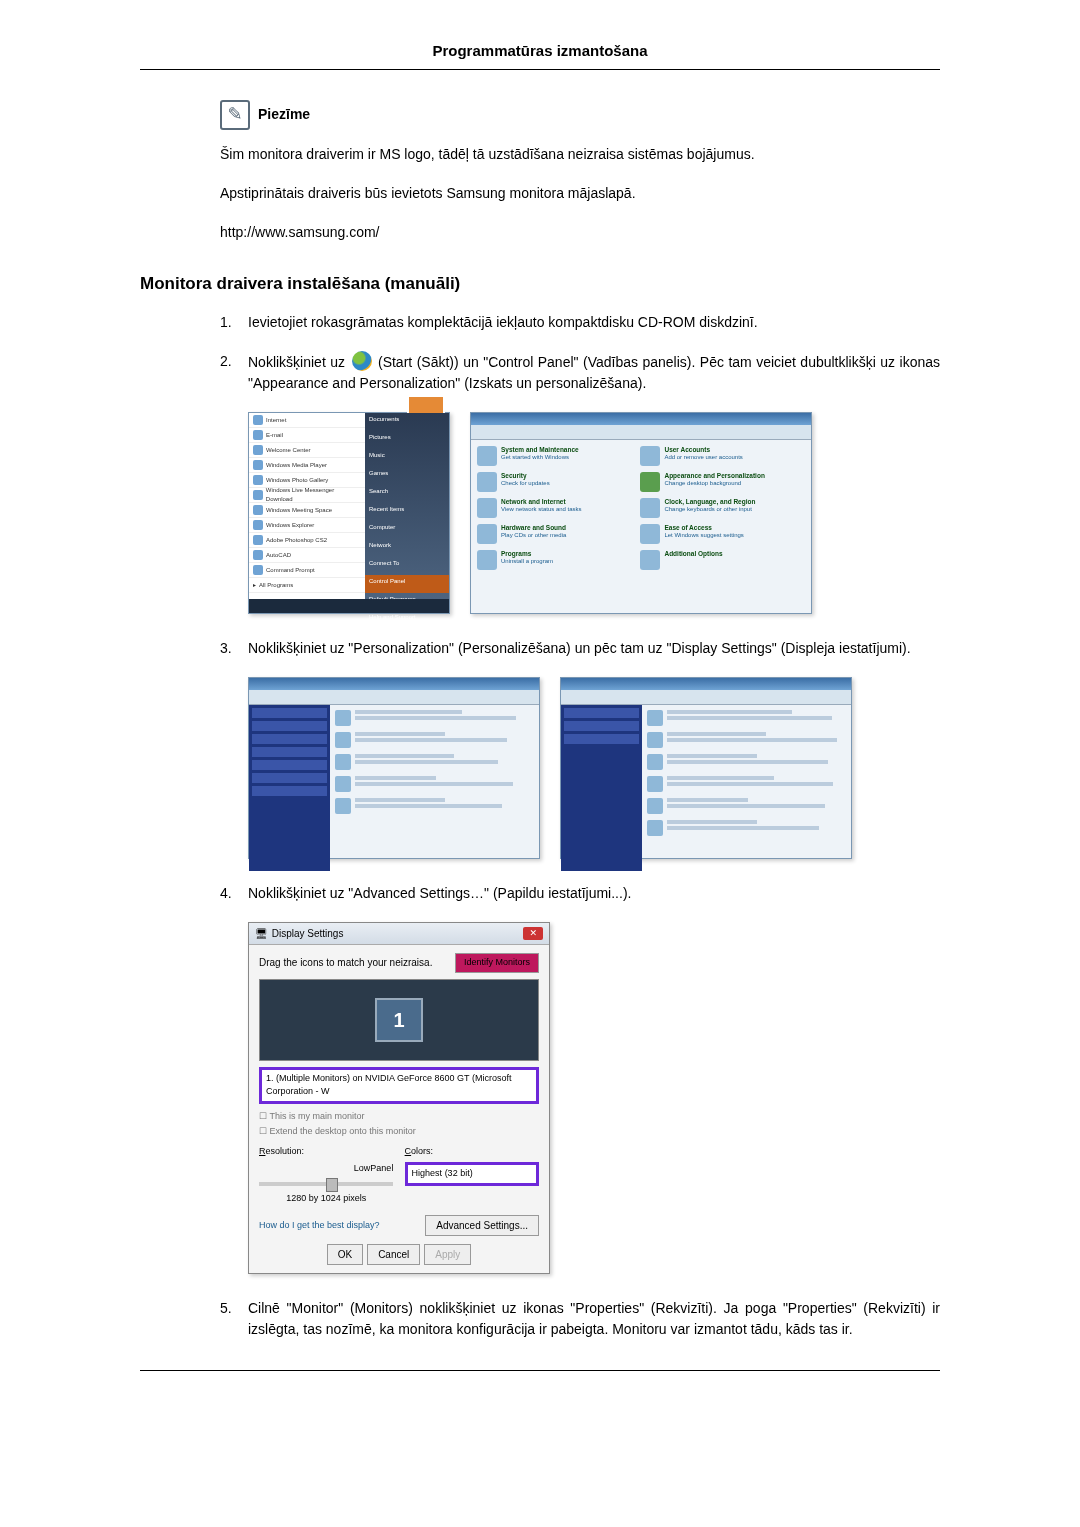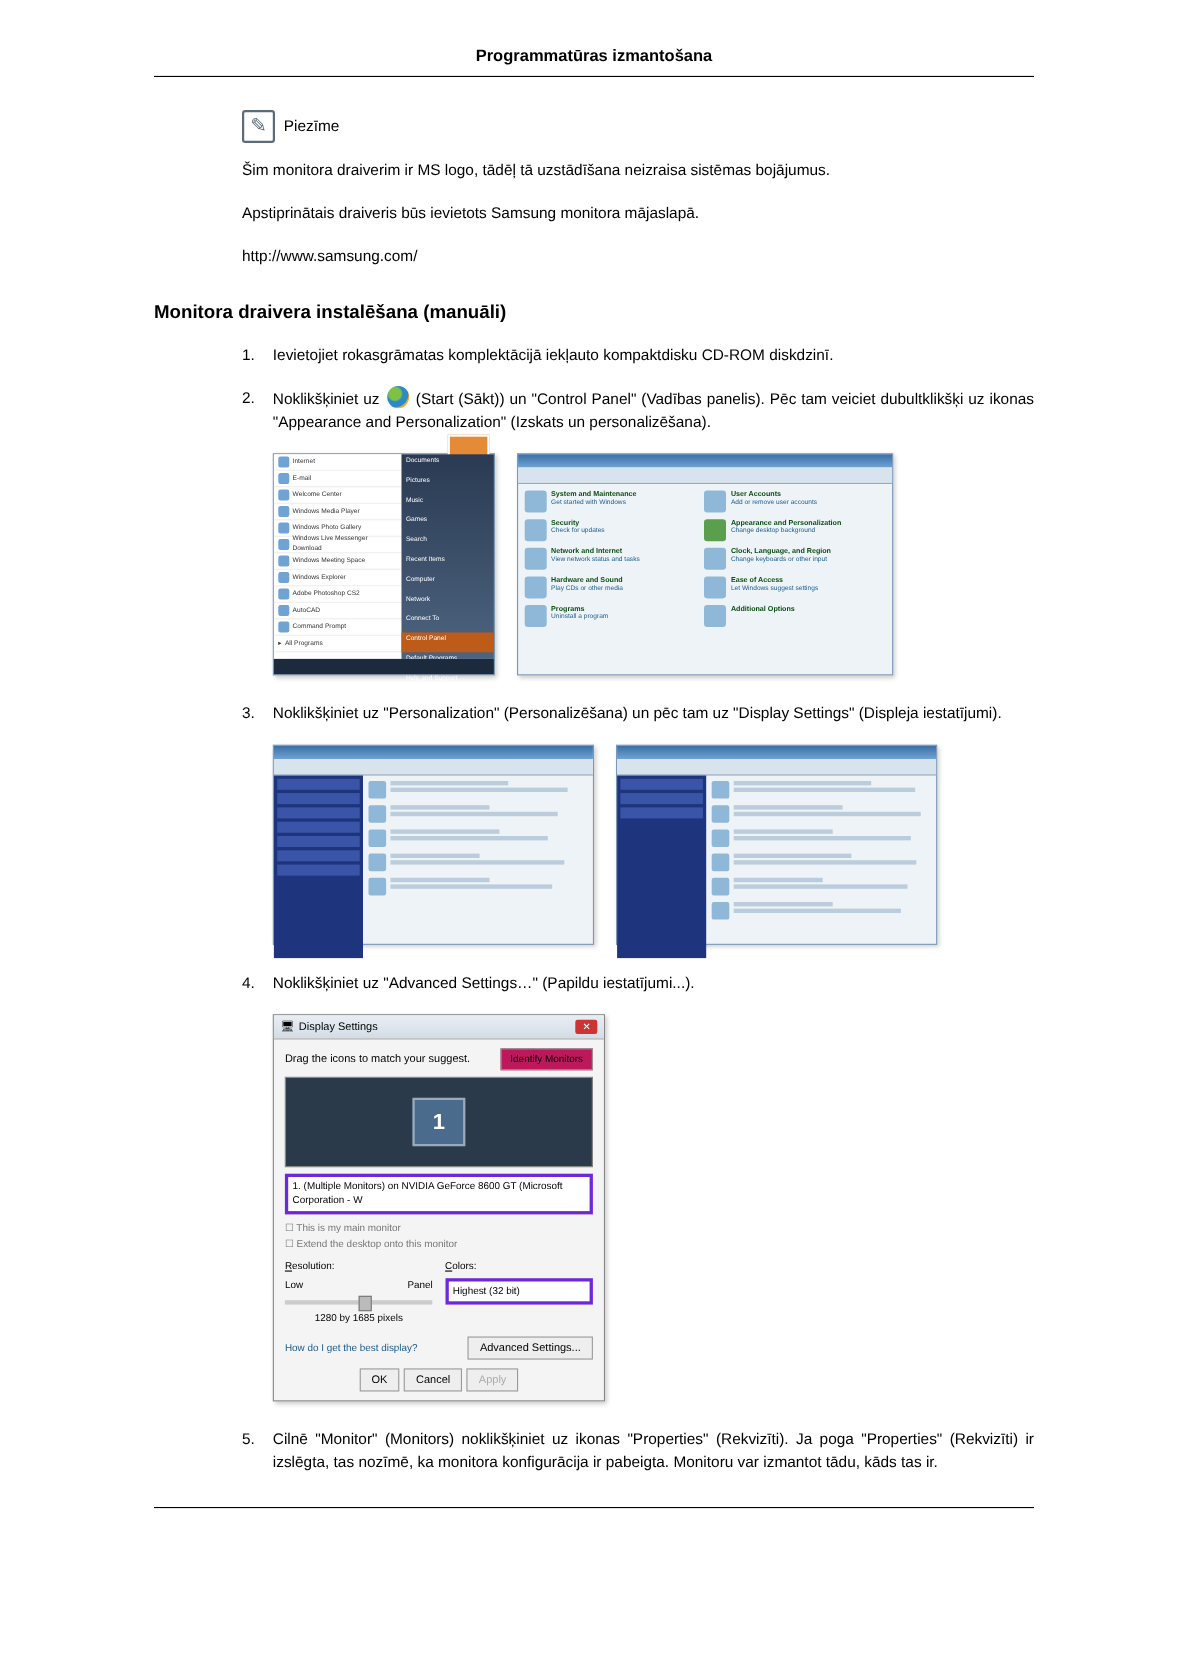--- a/index.html
+++ b/index.html
@@ -40,21 +40,21 @@
     border: 2px solid #5a6b7a;
     border-radius: 3px;
     margin-right: 8px;
     display: flex;
     align-items: center;
     justify-content: center;
     color: #5a6b7a;
     font-size: 18px;
   }
   .note-label {
-    font-weight: normal;
+    font-weight: bold;
     font-size: 14px;
   }
   .para {
     margin-bottom: 18px;
     text-align: justify;
   }
   h3.section-heading {
     margin-left: -80px;
     font-size: 17px;
     font-weight: bold;
@@ -467,40 +467,40 @@
   </ol>
 
   <div class="shot-disp">
     <div class="dtitle">
       <span>🖥</span>
       <span style="flex:1;padding-left:4px;">Display Settings</span>
       <span class="close">✕</span>
     </div>
     <div class="inner">
       <div style="display:flex;justify-content:space-between;align-items:center;">
-        <span>Drag the icons to match your suggest.</span>
+        <span>Drag the icons to match your neizraisa.</span>
         <span class="idbtn">Identify Monitors</span>
       </div>
       <div class="drag-area">
         <div class="mon">1</div>
       </div>
       <div class="dropdown">1. (Multiple Monitors) on NVIDIA GeForce 8600 GT (Microsoft Corporation - W</div>
       <div class="chk">☐ <span>This is my main monitor</span></div>
       <div class="chk">☐ <span>Extend the desktop onto this monitor</span></div>
       <div class="sliders">
         <div class="col">
           <div><u>R</u><span>esolution:</span></div>
-          <div style="display:flex;justify-content:space-between;margin-top:4px;">
+          <div style="display:flex;justify-content:flex-end;margin-top:4px;">
             <span>Low</span>
             <span>Panel</span>
           </div>
           <div class="slider-track">
               <div class="thumb"></div>
             </div>
-          <div class="res-label">1280 by 1685 pixels</div>
+          <div class="res-label">1280 by 1024 pixels</div>
         </div>
         <div class="col">
           <div><u>C</u><span>olors:</span></div>
           <div class="dropdown" style="margin-top:4px;">Highest (32 bit)</div>
         </div>
       </div>
       <div class="footer">
         <span class="link">How do I get the best display?</span>
         <span class="btn">Advanced Settings...</span>
       </div>

